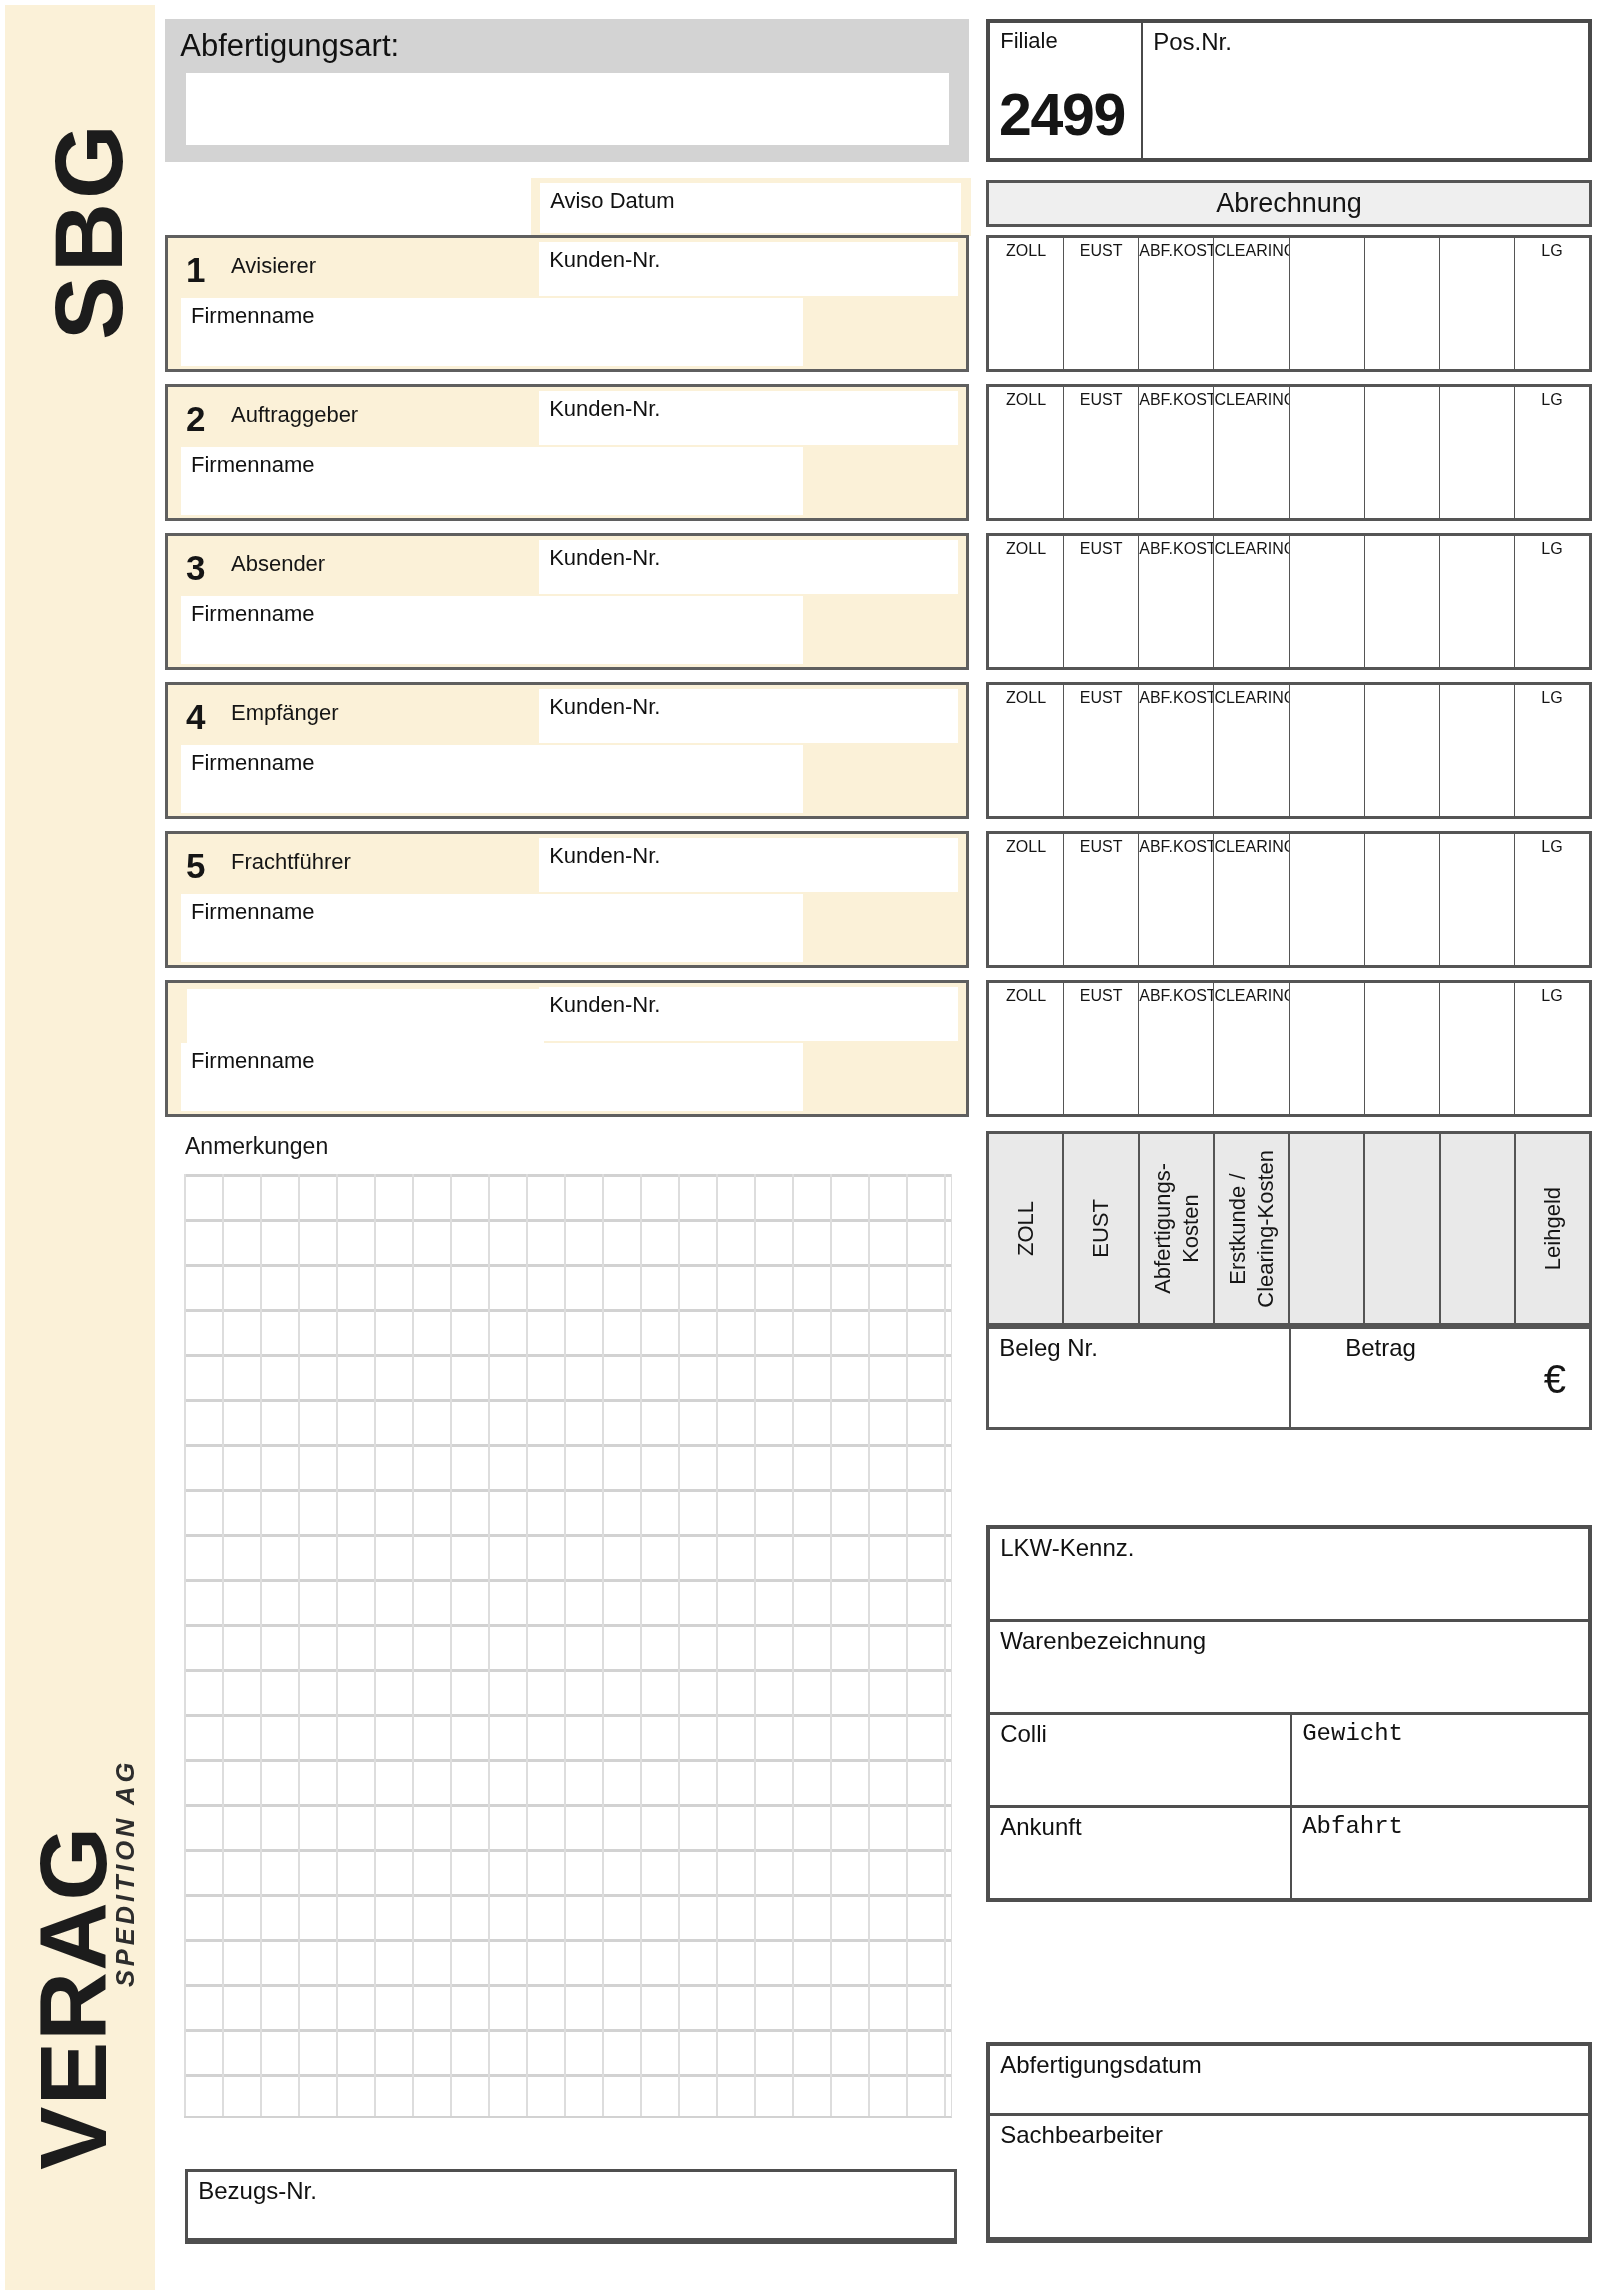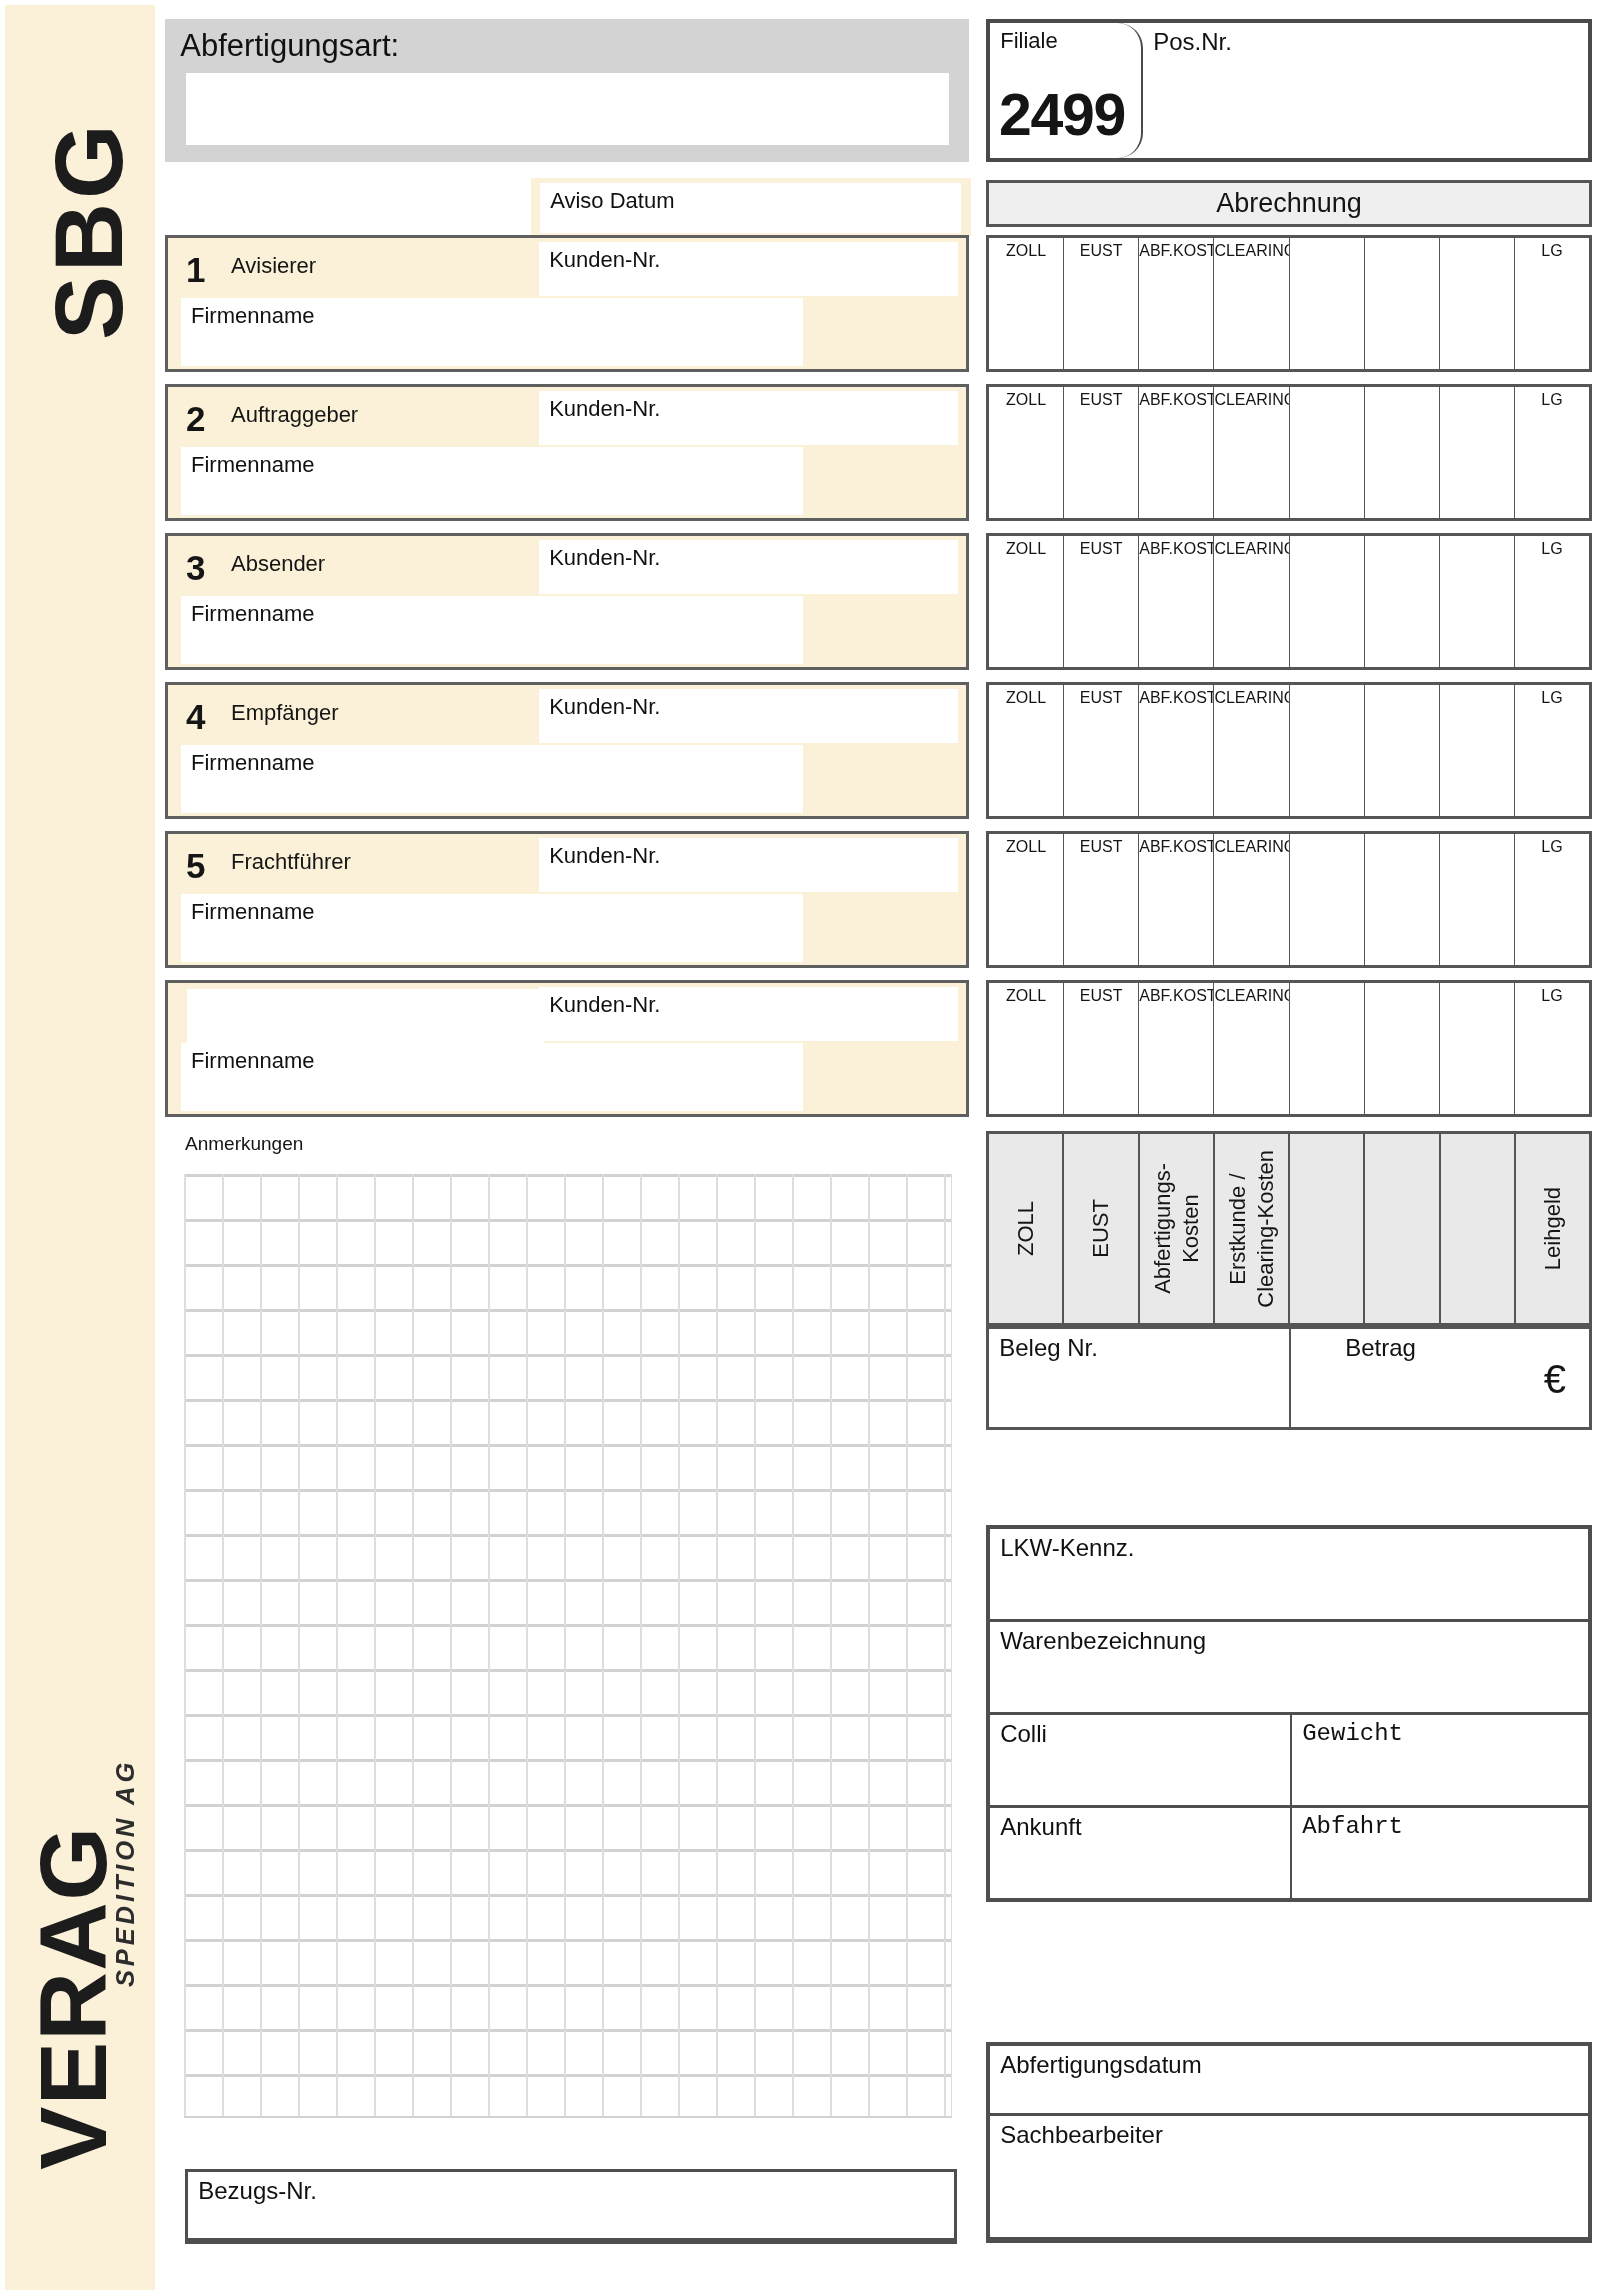--- a/index.html
+++ b/index.html
@@ -18,21 +18,21 @@
   .logo-sped { left:106px; top:1745px; width:32px; height:237px; font-size:25.6px; font-weight:bold;
                font-style:italic; letter-spacing:3.8px; color:#2d2d2d; text-align:left; }
 
   
   .gray-panel { left:165px; top:19px; width:804px; height:143px; background:#D3D3D3; }
   .gray-title { display:block; font-size:31px; padding:9px 0 0 15.3px; color:#111; }
   .gray-input { position:absolute; left:20.5px; top:54px; width:763px; height:72px; background:#fff; }
 
   .filiale-box { left:986px; top:19px; width:606px; height:143px; background:#fff;
                  border:4.5px solid #4a4a4a; display:flex; }
-  .filiale-cell { width:151px; border-right:2.6px solid #4a4a4a; position:relative;border-radius:25px; }
+  .filiale-cell { width:151px; border-right:2.6px solid #4a4a4a; position:relative; }
   .posnr-cell { flex:1; position:relative; }
   .filiale-value { position:absolute; left:9px; bottom:9px; font-size:59px; font-weight:bold; letter-spacing:-1.3px; }
 
   
   .lbl { display:block; font-size:22px; padding:5.1px 0 0 10.2px; color:#111; white-space:nowrap; }
   .lbl-lg { font-size:24px; }
 
   
   .aviso-block { left:531px; top:178px; width:440px; height:58px; background:#FBF1D8;padding-left:42px; }
   .aviso-input { position:absolute; left:9px; top:4.5px; width:421px; height:50px; background:#fff; }
@@ -60,21 +60,21 @@
   .vlabel-cell:last-child { border-right:none; }
   .vlabel-text { font-size:22px; line-height:1.25; white-space:pre-line; text-align:center; }
 
   .beleg-row { left:986px; top:1326px; width:606px; height:104px; background:#fff;
                border:3.8px solid #555; display:flex; }
   .beleg-cell { width:300px; border-right:2.6px solid #555; }
   .betrag-cell { flex:1; position:relative;padding-left:44px; }
   .euro { position:absolute; right:23px; top:28px; font-size:40px; }
 
   
-  .anm-label { left:185px; top:1133px; font-size:19px;text-align:right; }
+  .anm-label { left:185px; top:1133px; font-size:23px;text-align:right; }
   .anm-grid { left:184px; top:1174px; width:768px; height:944px;
     background-image:
       repeating-linear-gradient(to right, #DDDDDD 0 1.9px, transparent 1.9px 38px),
       repeating-linear-gradient(to bottom, #D2D2D2 0 2.6px, transparent 2.6px 45px);
     border-right:1.9px solid #DDDDDD; border-bottom:2.6px solid #D2D2D2; }
 
   
   .lkw-box { left:986px; top:1525px; width:606px; height:377px; background:#fff;
              border:4.5px solid #4f4f4f; display:flex; flex-direction:column; }
   .ship-row { flex:1; border-bottom:3.2px solid #4f4f4f; display:flex; }

